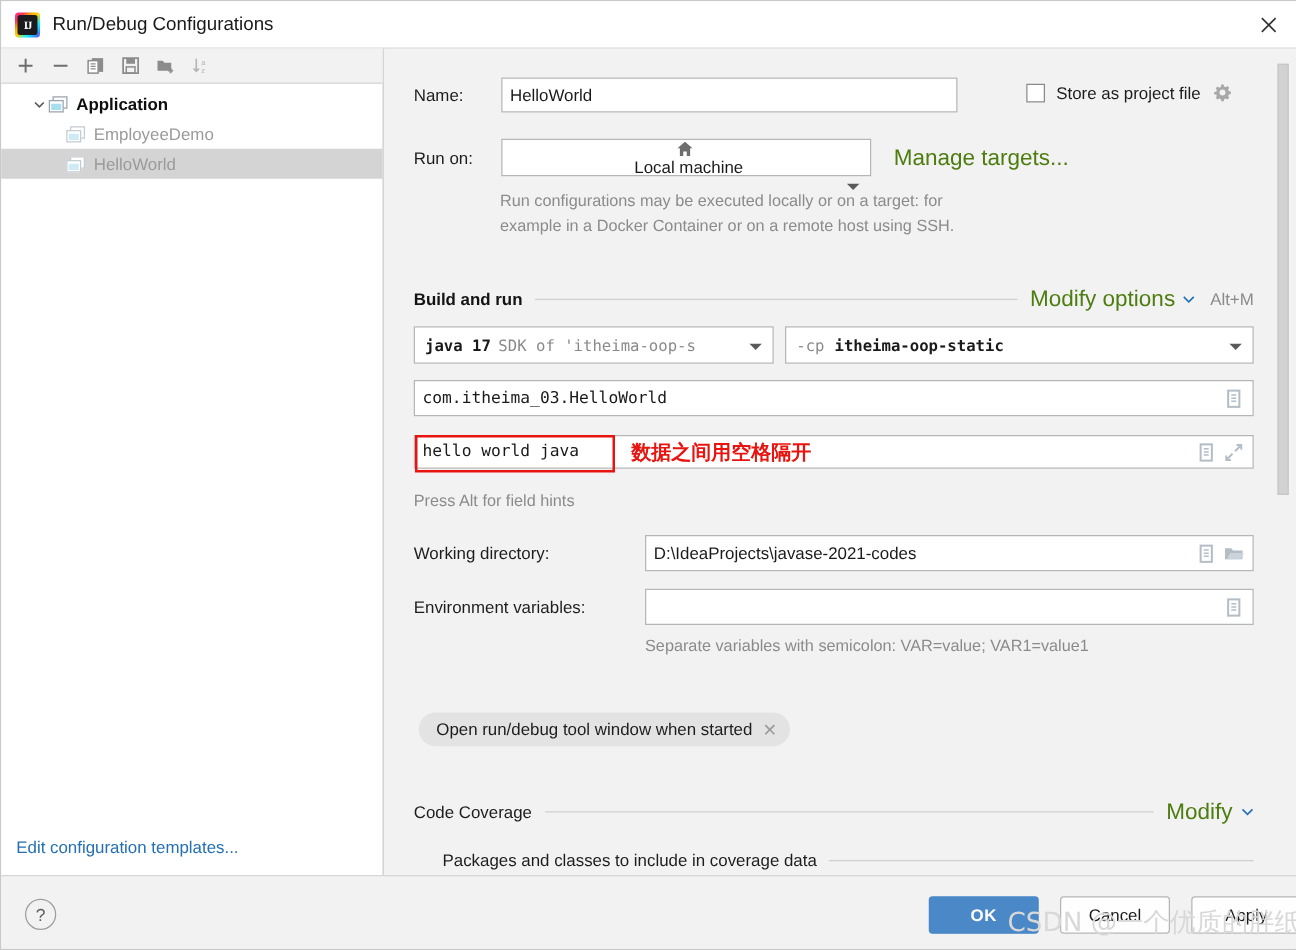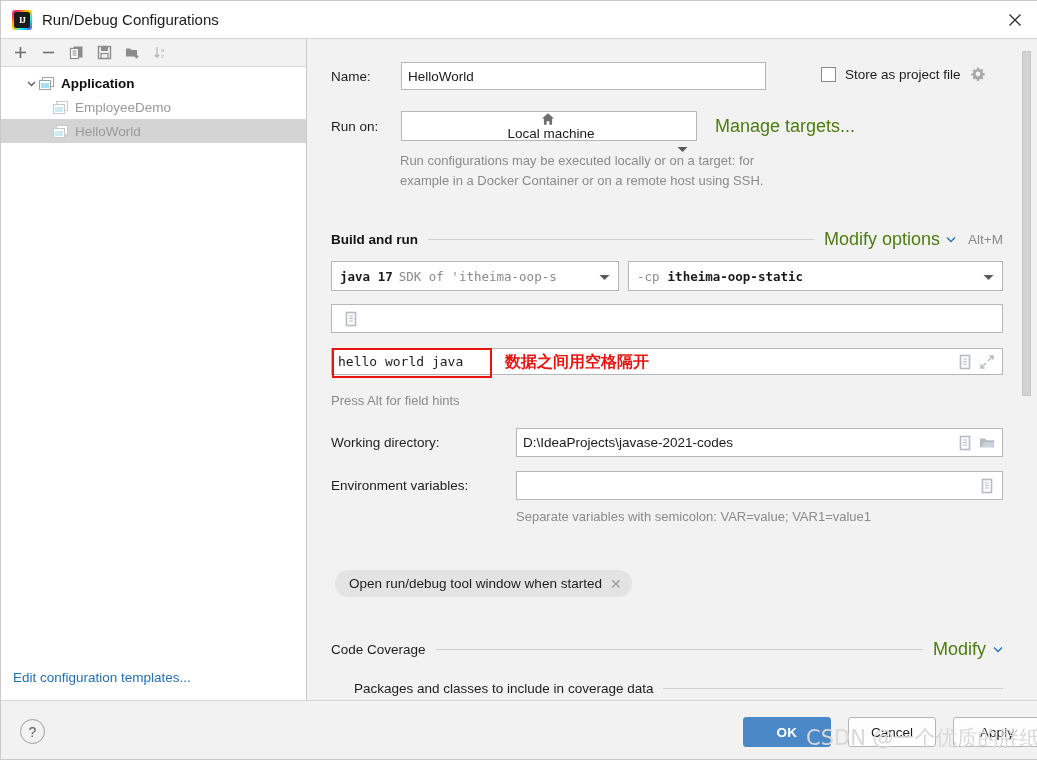--- a/index.html
+++ b/index.html
@@ -401,20 +401,21 @@
         <span style="margin-left:8px;font-weight:bold;color:#1a1a1a;">itheima-oop-static</span>
         <span class="caret">
           <svg width="11" height="7" viewBox="0 0 11 7">
               <path d="M0.5 1 L5.5 6 L10.5 1z" fill="#5a5a5a"></path>
             </svg>
         </span>
       </div>
     </div>
 
     <div class="txtfield mono" style="position:absolute; left:23px; top:265px; width:672px; height:29px;">
+      <span class="val">com.itheima_03.HelloWorld</span>
       <span class="ficon">
         <svg width="18" height="18" viewBox="0 0 18 18">
           <rect x="4.5" y="2.5" width="9" height="13" fill="#fff" stroke="#b4bdc6" stroke-width="1.6"></rect>
           <path d="M7 6 H11 M7 8.5 H11 M7 11 H11" stroke="#b4bdc6" stroke-width="1.2"></path>
         </svg>
       </span>
     </div>
 
     <div class="txtfield mono" style="position:absolute; left:23px; top:309px; width:672px; height:27px;">
       <span class="val">hello world java</span>

